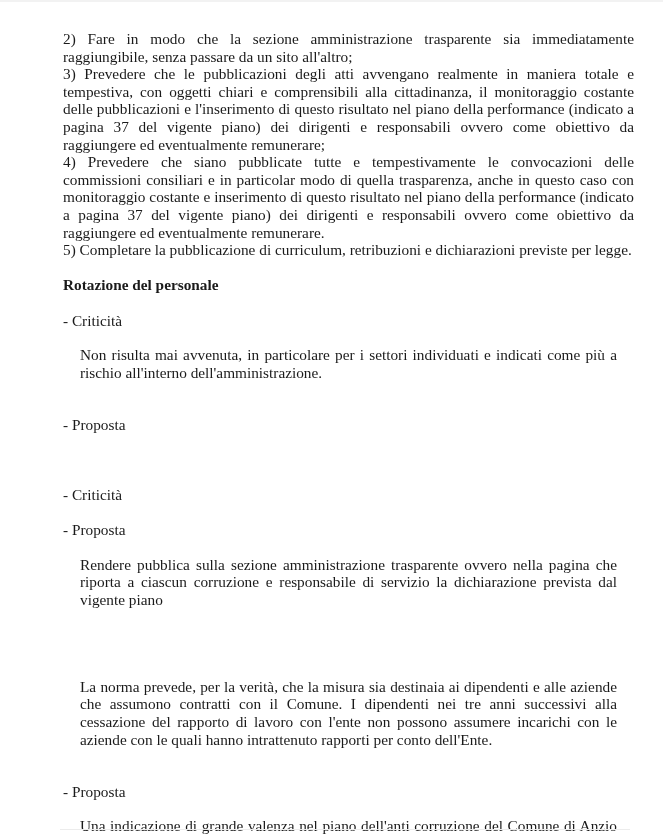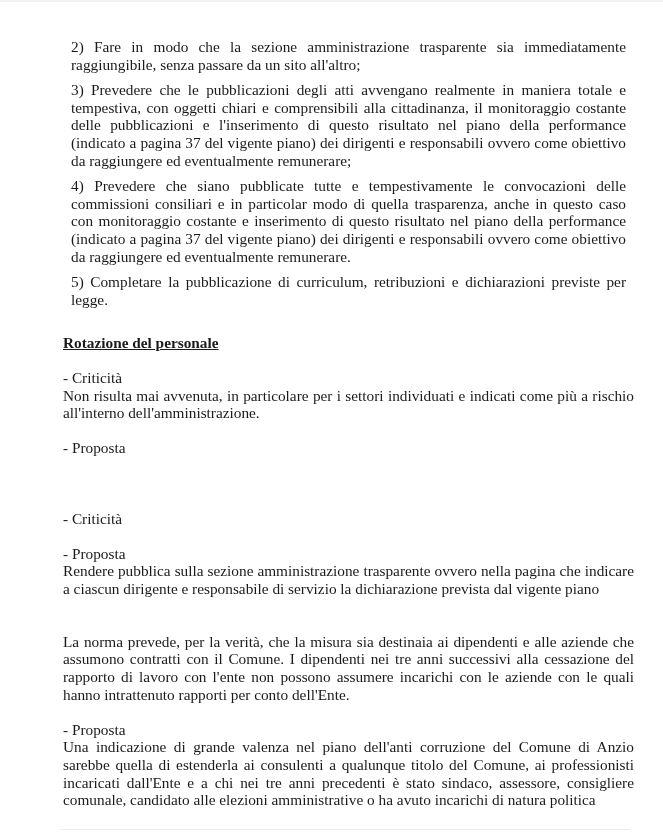--- a/index.html
+++ b/index.html
@@ -2,27 +2,27 @@
 <html><head>
 <meta charset="utf-8">
 <style>
   html, body { margin: 0; padding: 0; background: #ffffff; }
   body { width: 663px; height: 835px; overflow: hidden; position: relative; }
   .page {
     position: absolute; left: 63px; top: 30px; width: 571px;
     font-family: "Liberation Serif", "DejaVu Serif", serif;
     font-size: 15.3px; line-height: 17.6px; color: #1a1a1a;
   }
-  .p { margin: 0; text-align: justify; }
+  .p { margin: 17px; text-align: justify; }
   .p.last { text-align-last: left; }
-  .heading { font-weight: bold; margin: 0; text-align: justify; text-align-last: left; text-decoration: underline; }
+  .heading { font-weight: bold; margin: 0; text-align: justify; text-align-last: left; }
   .gap-1 { height: 17.6px; }
   .gap-2 { height: 35px; }
   .label { margin: 0; }
-  .list-item { margin: 8px; text-align: justify; text-align-last: left; }
+  .list-item { margin: 0; text-align: justify; text-align-last: left; }
   .bottom-rule {
     position: absolute; left: 60px; top: 829px; width: 570px; height: 1px;
     background: #ececec;
   }
   .top-rule {
     position: absolute; left: 0; top: 0; width: 663px; height: 2px; background: #f2f2f2;
   }
 </style>
 </head>
 <body>
@@ -49,21 +49,21 @@
     <p class="label">- Proposta</p>
   </section>
 
   <div class="gap-2"></div>
 
   <section>
     <div class="gap-1"></div>
     <p class="label">- Criticità</p>
     <div class="gap-1"></div>
     <p class="label">- Proposta</p>
-    <p class="p last">Rendere pubblica sulla sezione amministrazione trasparente ovvero nella pagina che indicare a ciascun dirigente e responsabile di servizio la dichiarazione prevista dal vigente piano</p>
+    <p class="p last">Rendere pubblica sulla sezione amministrazione trasparente ovvero nella pagina che riporta a ciascun corruzione e responsabile di servizio la dichiarazione prevista dal vigente piano</p>
   </section>
 
   <div class="gap-1"></div>
 
   <section>
     <div class="gap-1"></div>
     <p class="p last">La norma prevede, per la verità,  che la misura sia destinaia ai dipendenti e alle aziende che assumono contratti con il Comune. I dipendenti nei tre anni successivi alla cessazione del rapporto di lavoro con l'ente non possono assumere incarichi con le aziende con le quali hanno intrattenuto rapporti per conto dell'Ente.</p>
     <div class="gap-1"></div>
     <p class="label">- Proposta</p>
     <p class="p last">Una  indicazione di grande valenza nel piano dell'anti corruzione del Comune di Anzio sarebbe quella di estenderla ai consulenti a qualunque titolo del Comune, ai professionisti incaricati dall'Ente e a  chi nei tre anni precedenti è stato sindaco, assessore, consigliere comunale, candidato alle elezioni amministrative o ha avuto incarichi di natura politica</p>

